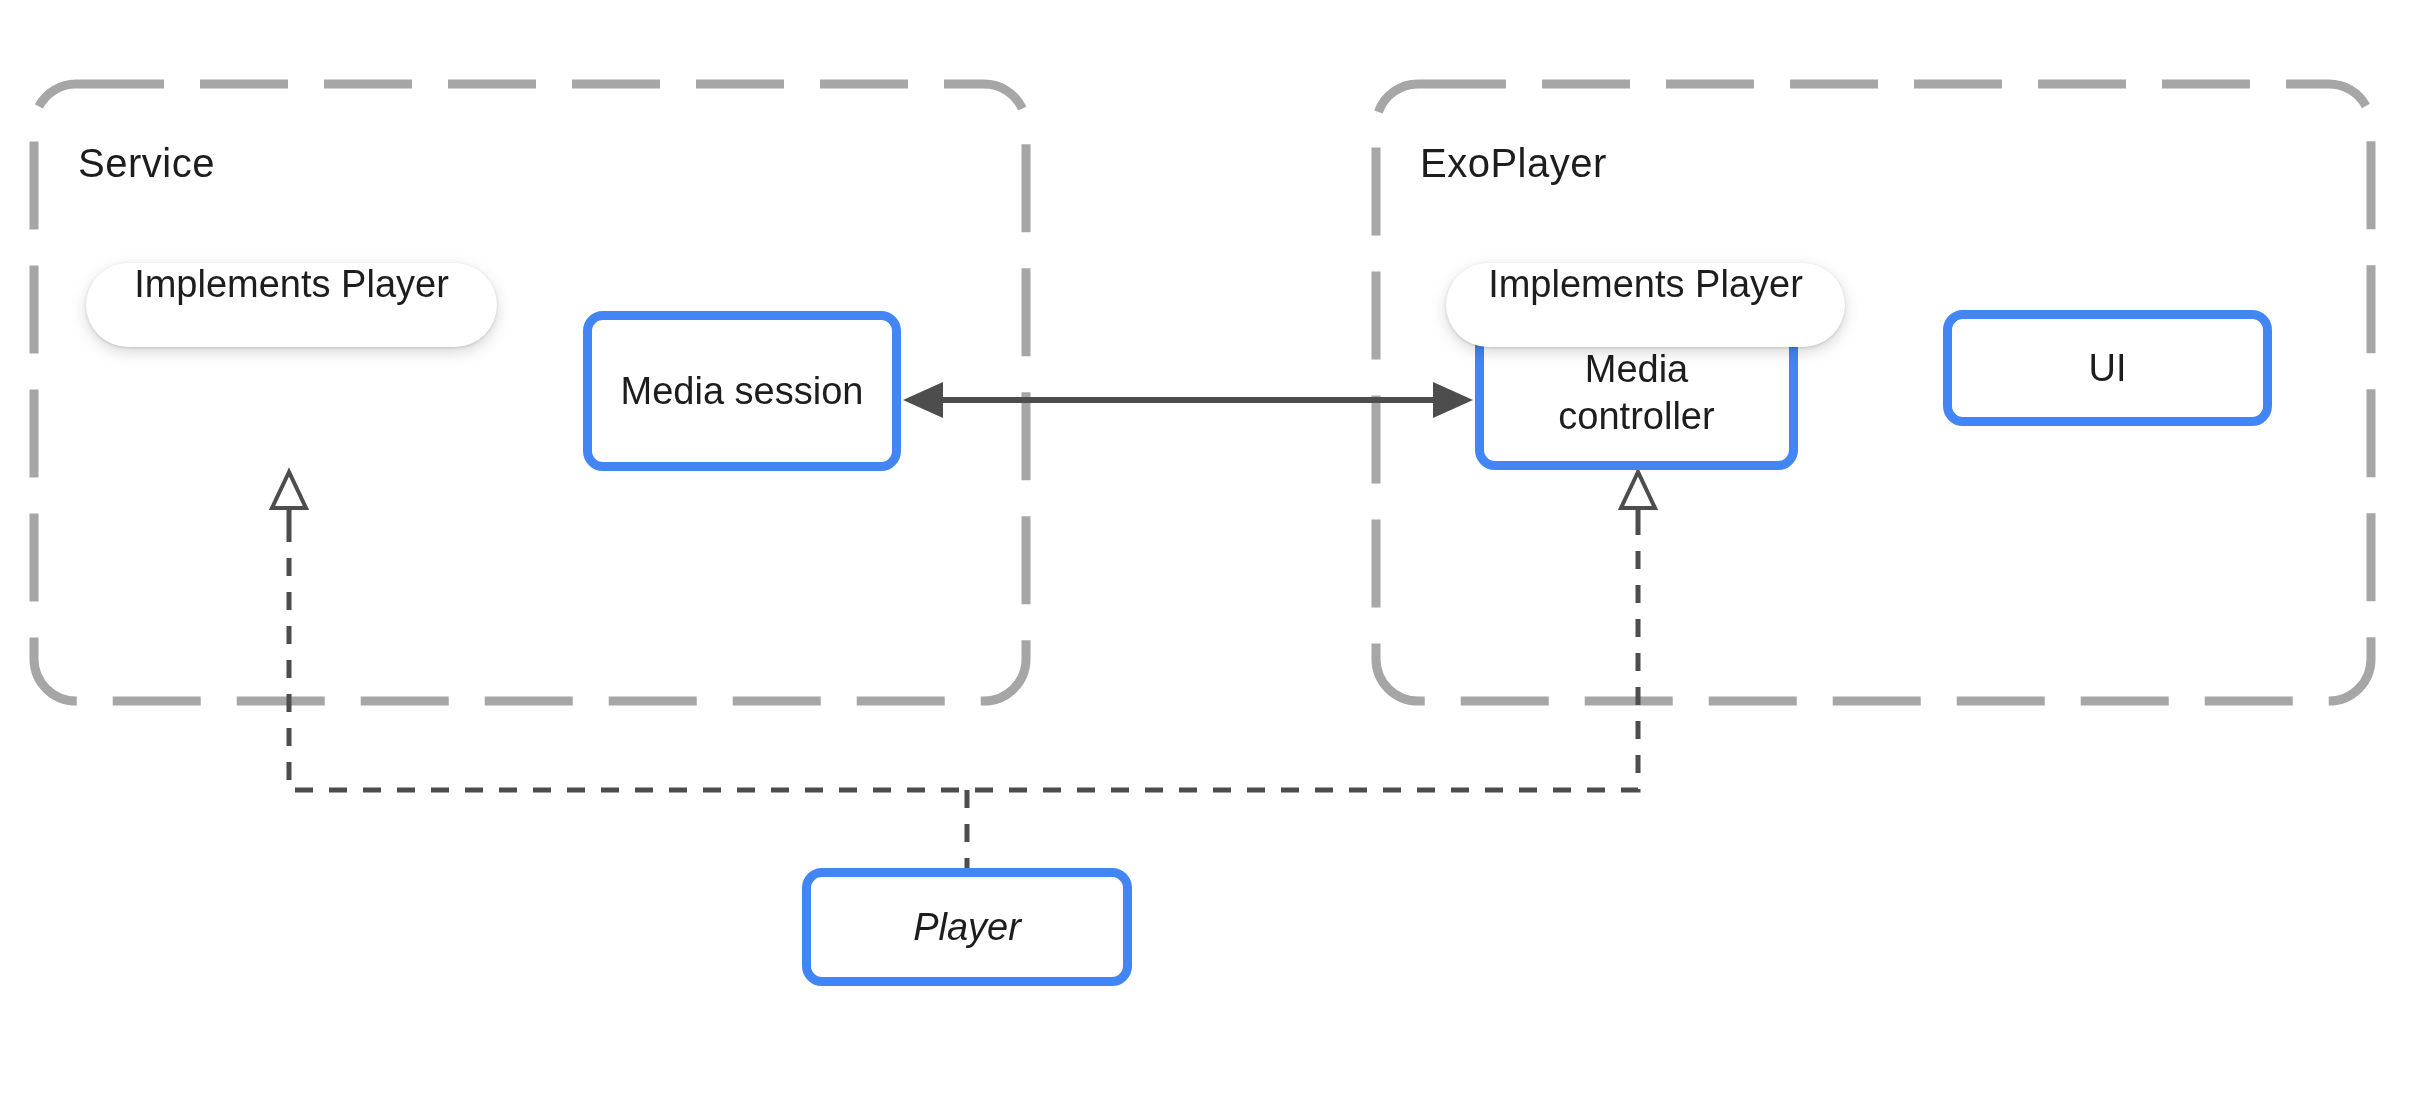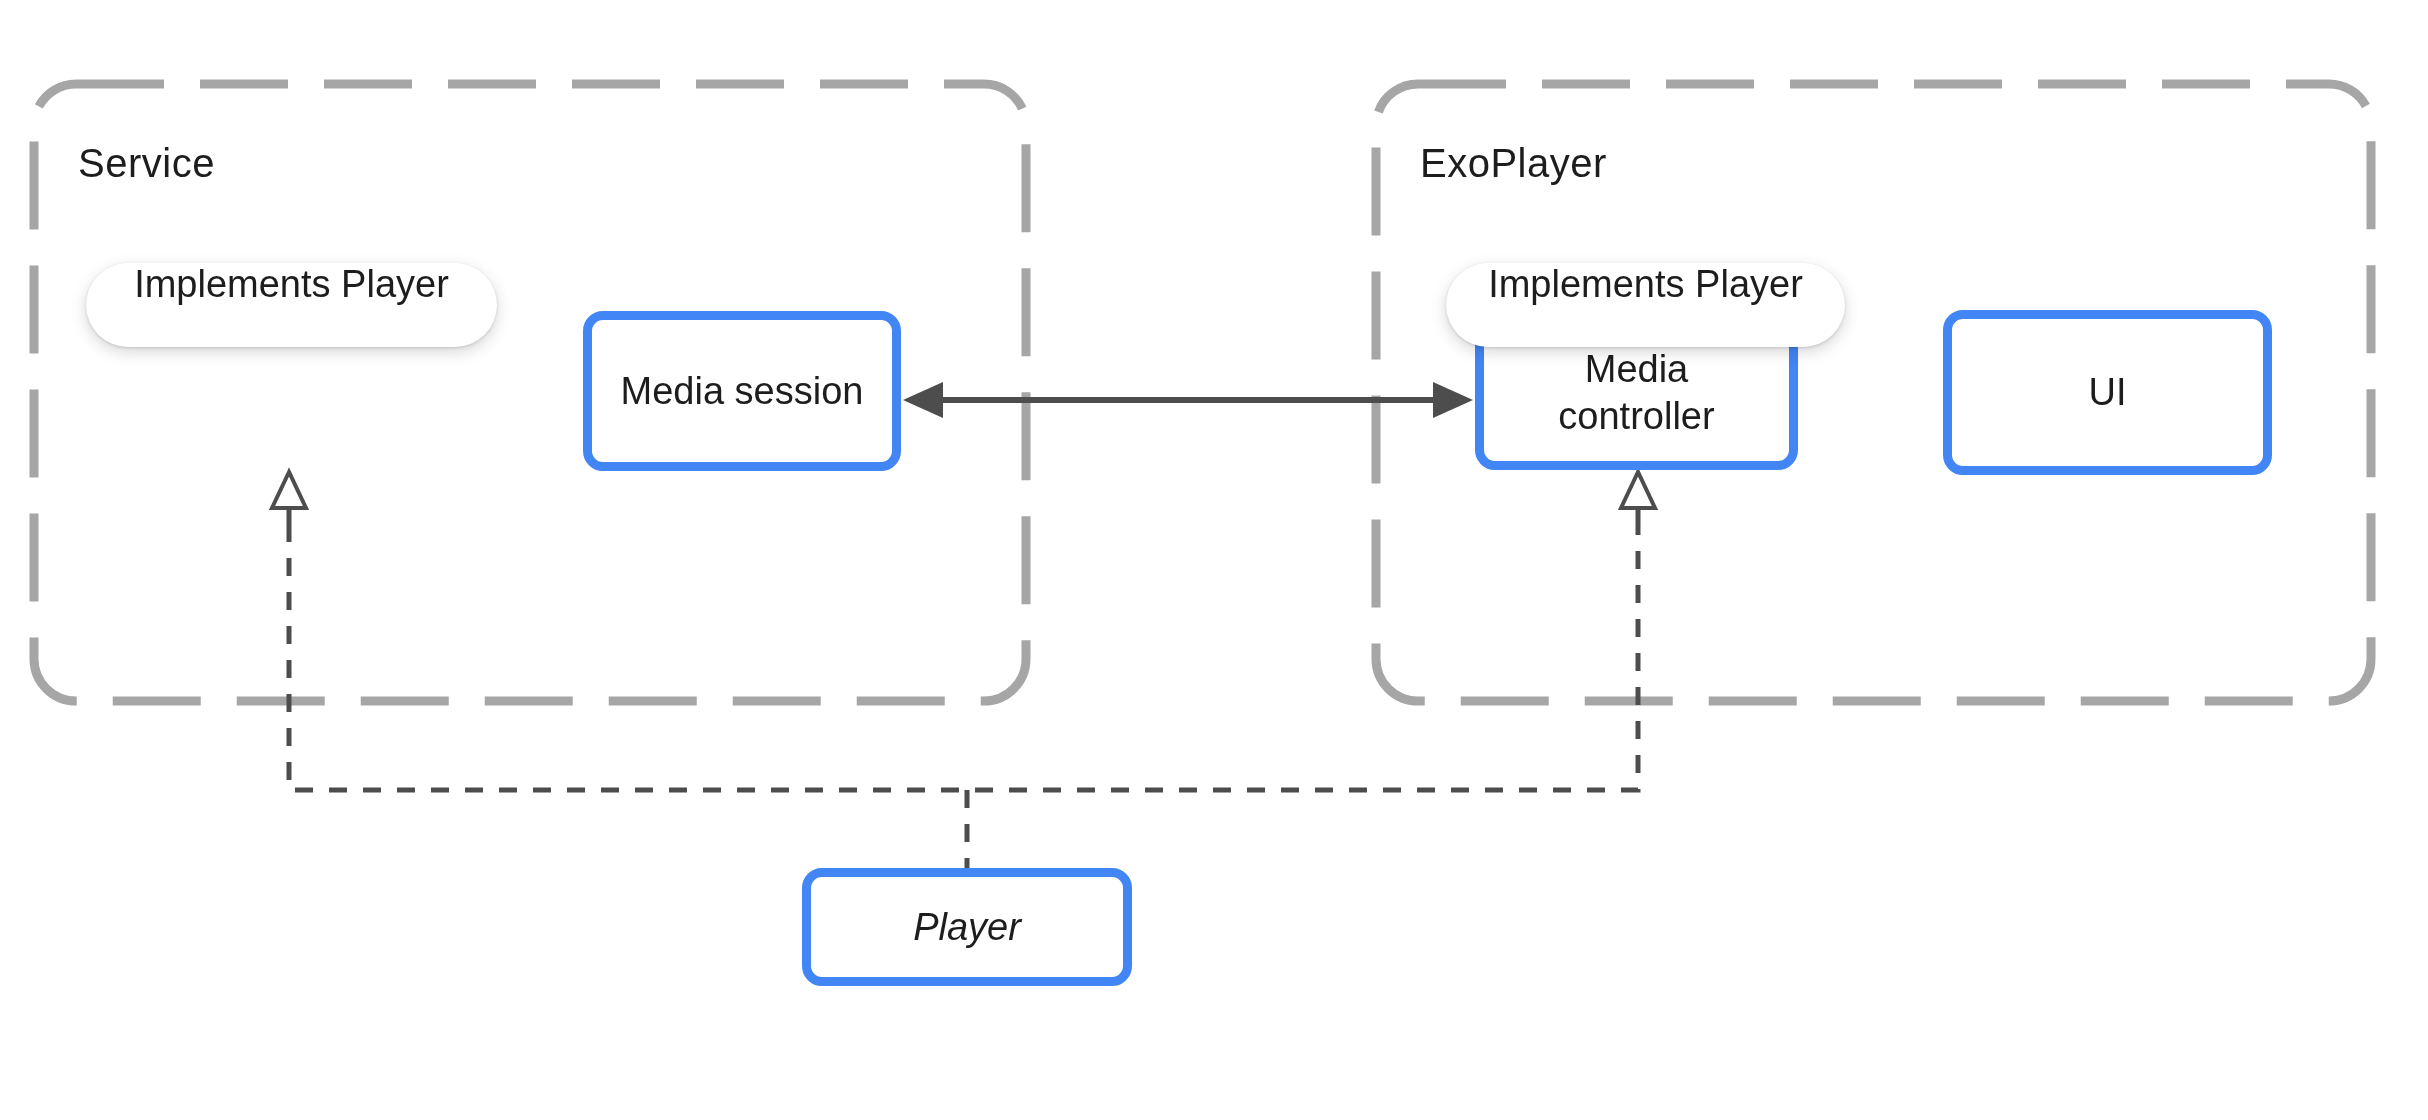--- a/index.html
+++ b/index.html
@@ -16,21 +16,21 @@
   .label--activity{left:1420px;top:134px;}
 
   .node{
     position:absolute;z-index:2;background:#ffffff;border:9px solid #4285f4;border-radius:20px;
     box-sizing:border-box;display:flex;align-items:center;justify-content:center;
     font-size:38px;line-height:1.22;text-align:center;color:#1d1d1d;
   }
   .node--exoplayer{left:125px;top:315px;width:330px;height:155px;}
   .node--media-session{left:583px;top:311px;width:318px;height:160px;}
   .node--media-controller{left:1475px;top:315px;width:323px;height:155px;}
-  .node--ui{left:1943px;top:310px;width:329px;height:165px;justify-content:center;}
+  .node--ui{left:1943px;top:310px;width:329px;height:116px;justify-content:center;}
   .node--player{left:802px;top:868px;width:330px;height:118px;font-style:italic;}
   .node--media-controller .node-label{max-width:220px;}
 
   .badge{
     position:absolute;z-index:3;height:84px;background:#ffffff;border-radius:42px;
     box-sizing:border-box;display:flex;justify-content:center;
     font-size:38px;color:#1d1d1d;
     box-shadow:0 1px 3px rgba(0,0,0,0.14), 0 5px 16px rgba(0,0,0,0.16);
   }
   .badge--exoplayer{left:86px;top:263px;width:411px;}

